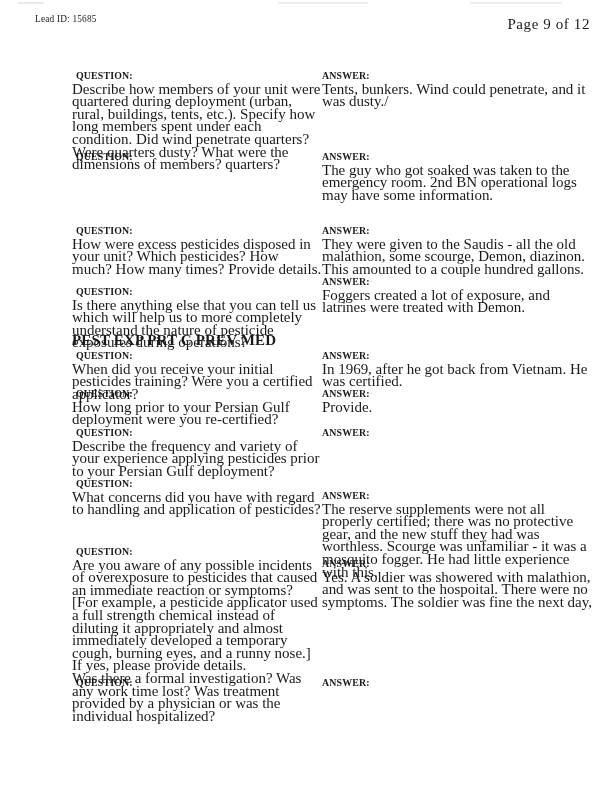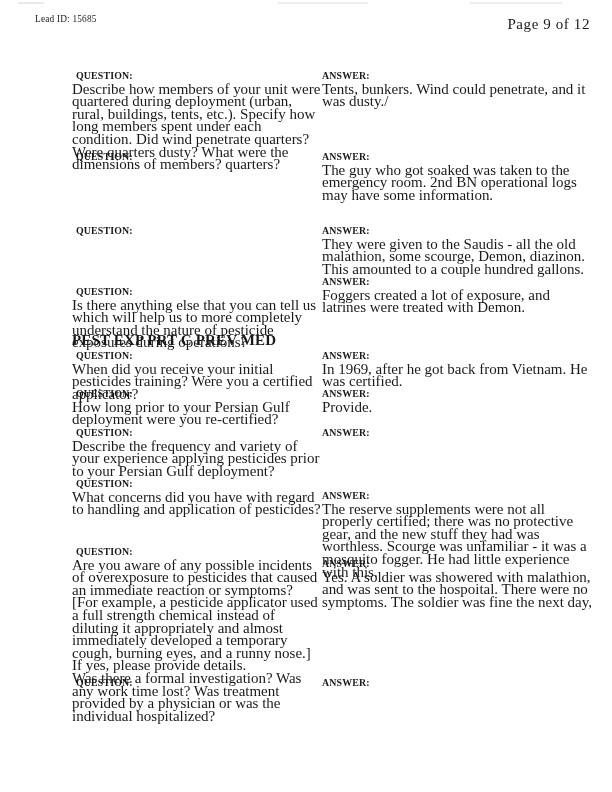--- a/index.html
+++ b/index.html
@@ -122,20 +122,21 @@
         <div class="label indent">QUESTION:</div>
         <div class="body-text">Describe how members of your unit were quartered during deployment (urban, rural, buildings, tents, etc.). Specify how long members spent under each condition. Did wind penetrate quarters?  Were quarters dusty? What were the dimensions of members? quarters?</div>
       </div>
 
       <div class="block" style="top:81px">
         <div class="label indent">QUESTION:</div>
       </div>
 
       <div class="block" style="top:155px">
         <div class="label indent">QUESTION:</div>
+        <div class="body-text">How were excess pesticides disposed in your unit? Which pesticides?  How much?  How many times? Provide details.</div>
       </div>
 
       <div class="block" style="top:216px">
         <div class="label indent">QUESTION:</div>
         <div class="body-text">Is there anything else that you can tell us which will help us to more completely understand the nature of pesticide exposures during operations?</div>
       </div>
 
       <div class="block" style="top:264px">
         <div class="section-head">PEST EXP PRT C PREV MED</div>
       </div>

